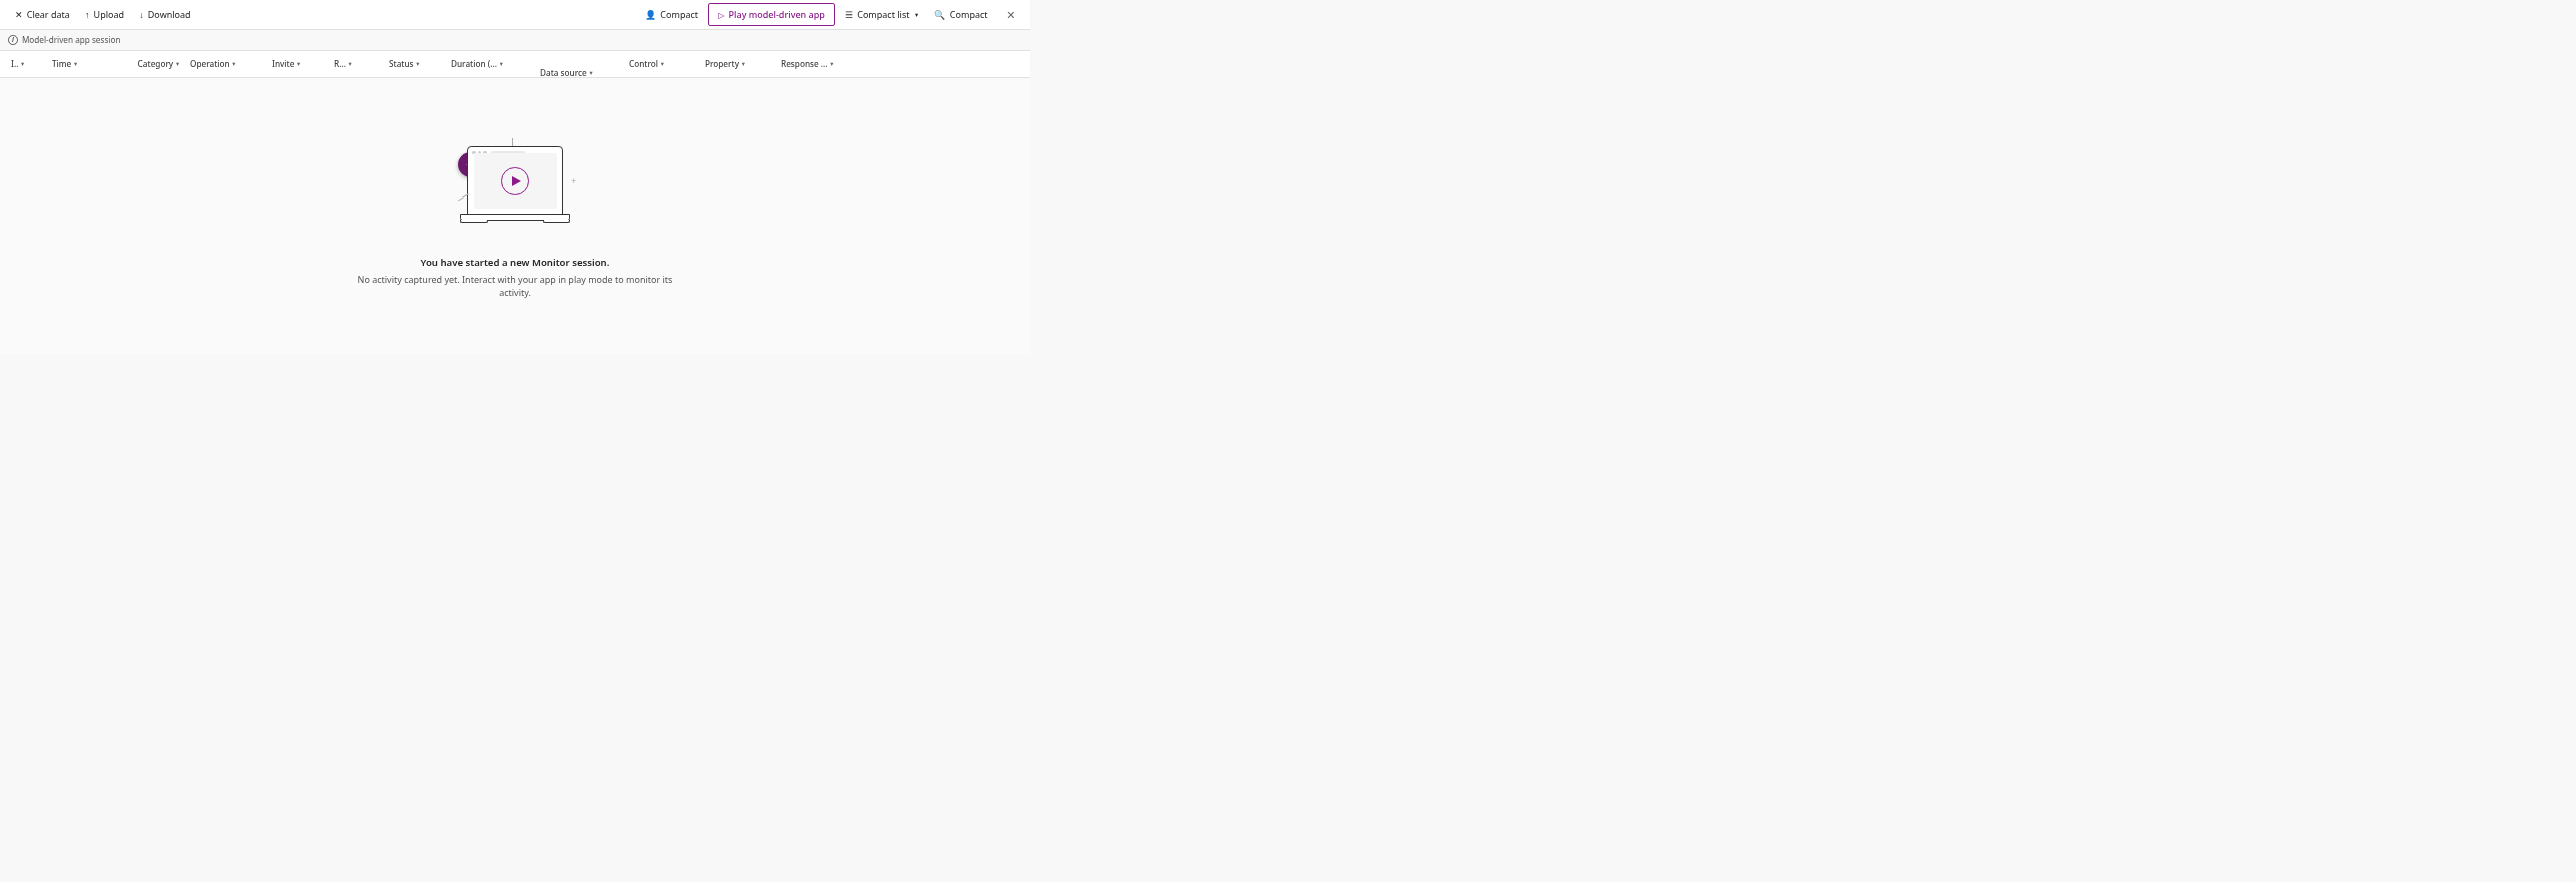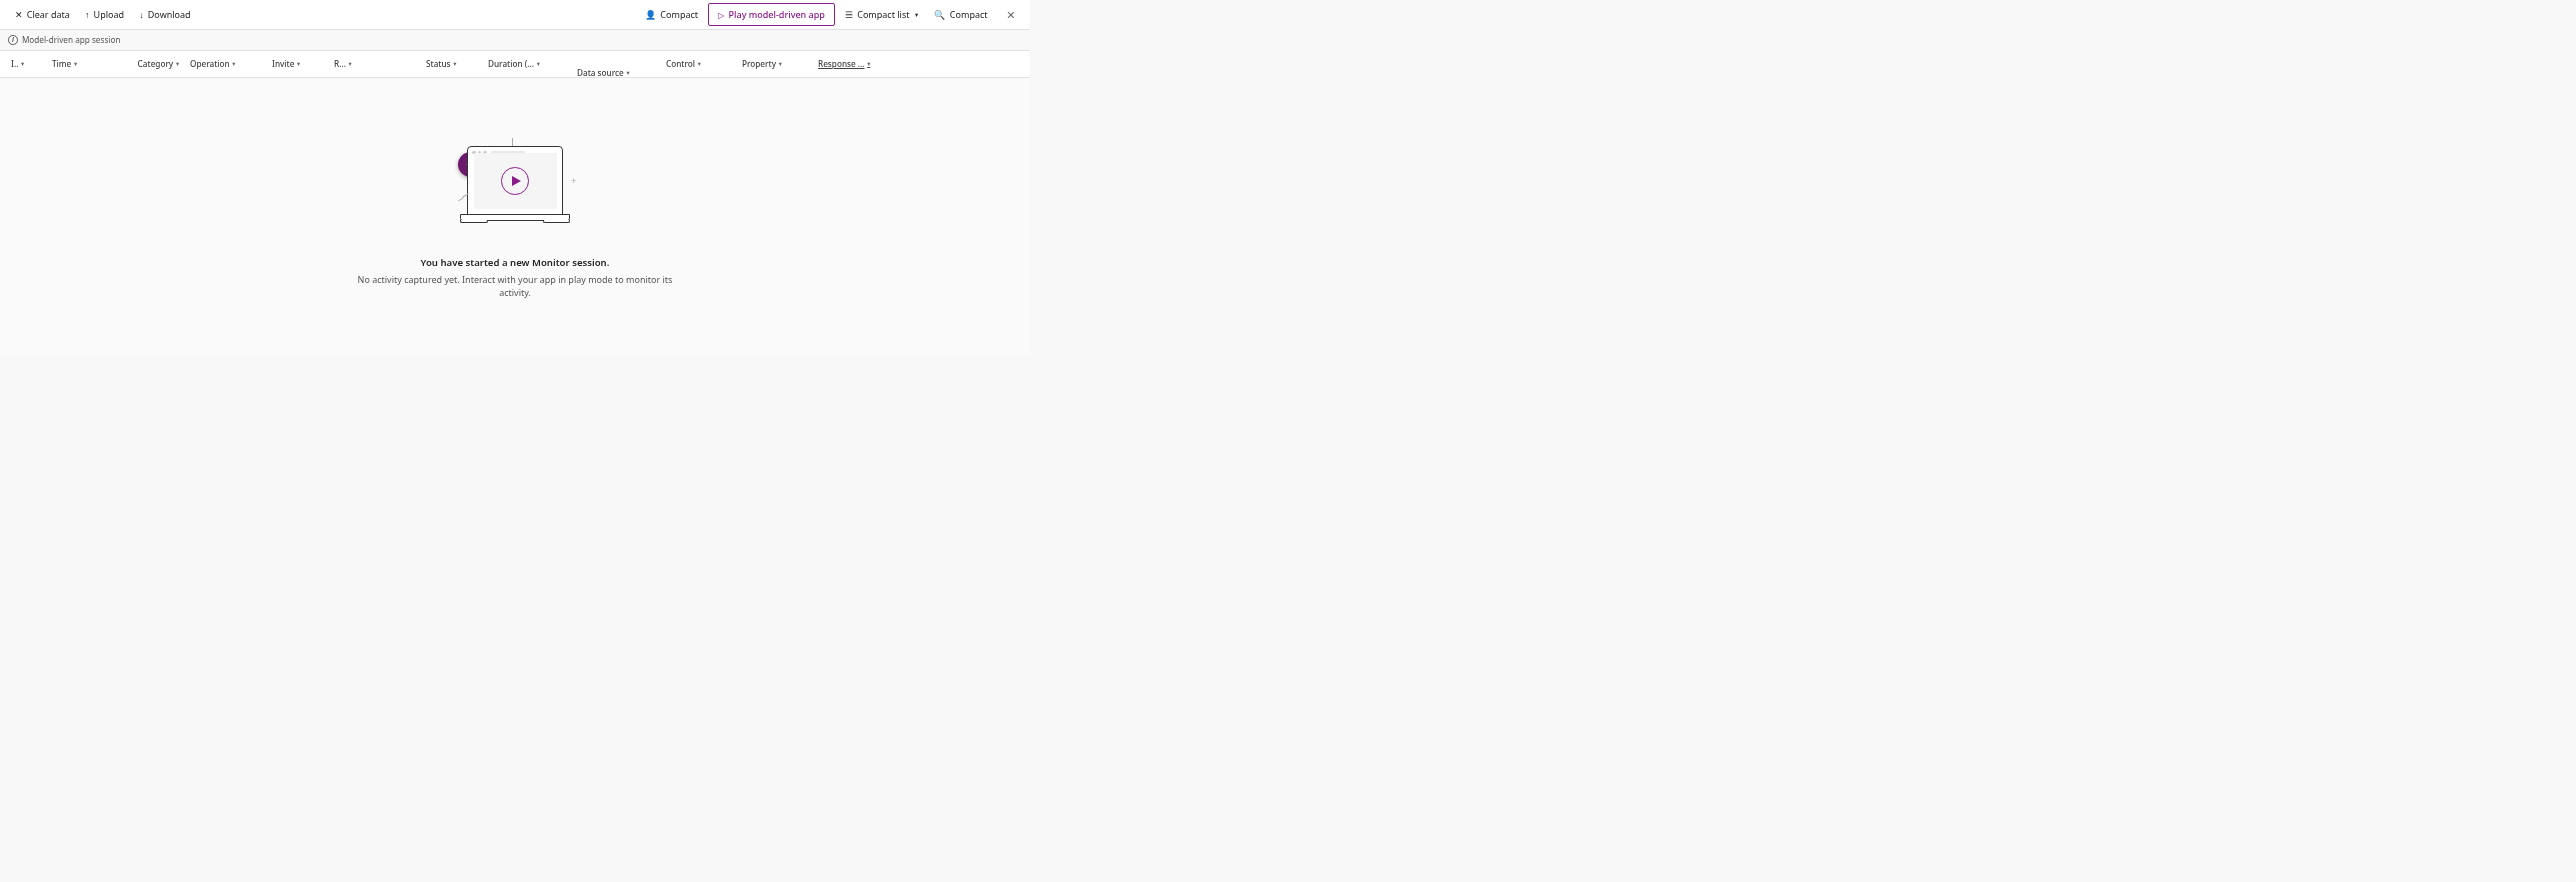--- a/index.html
+++ b/index.html
@@ -178,26 +178,26 @@
       font-size: 6.2px;
       color: #666;
     }
 
     .col-id { min-width: 41px; }
     .col-time { min-width: 62px; }
     .col-category { min-width: 76px; justify-content: flex-end; }
     .col-operation { min-width: 82px; }
     .col-result { min-width: 62px; }
     .col-r { min-width: 55px; }
-    .col-status { min-width: 62px; margin-left: 37px; }
+    .col-status { min-width: 62px; }
     .col-duration { min-width: 89px; text-align: center; }
     .col-datasource { min-width: 89px; margin-top: 18px; }
     .col-control { min-width: 76px; }
     .col-property { min-width: 76px; }
-    .col-response { min-width: 89px; text-decoration: underline; }
+    .col-response { min-width: 89px; }
 
     
     .main-content {
       display: flex;
       flex-direction: column;
       align-items: center;
       justify-content: center;
       height: calc(354px - 30px - 20.6px - 27.5px);
       background: #fafafa;
       padding: 13.7px;

